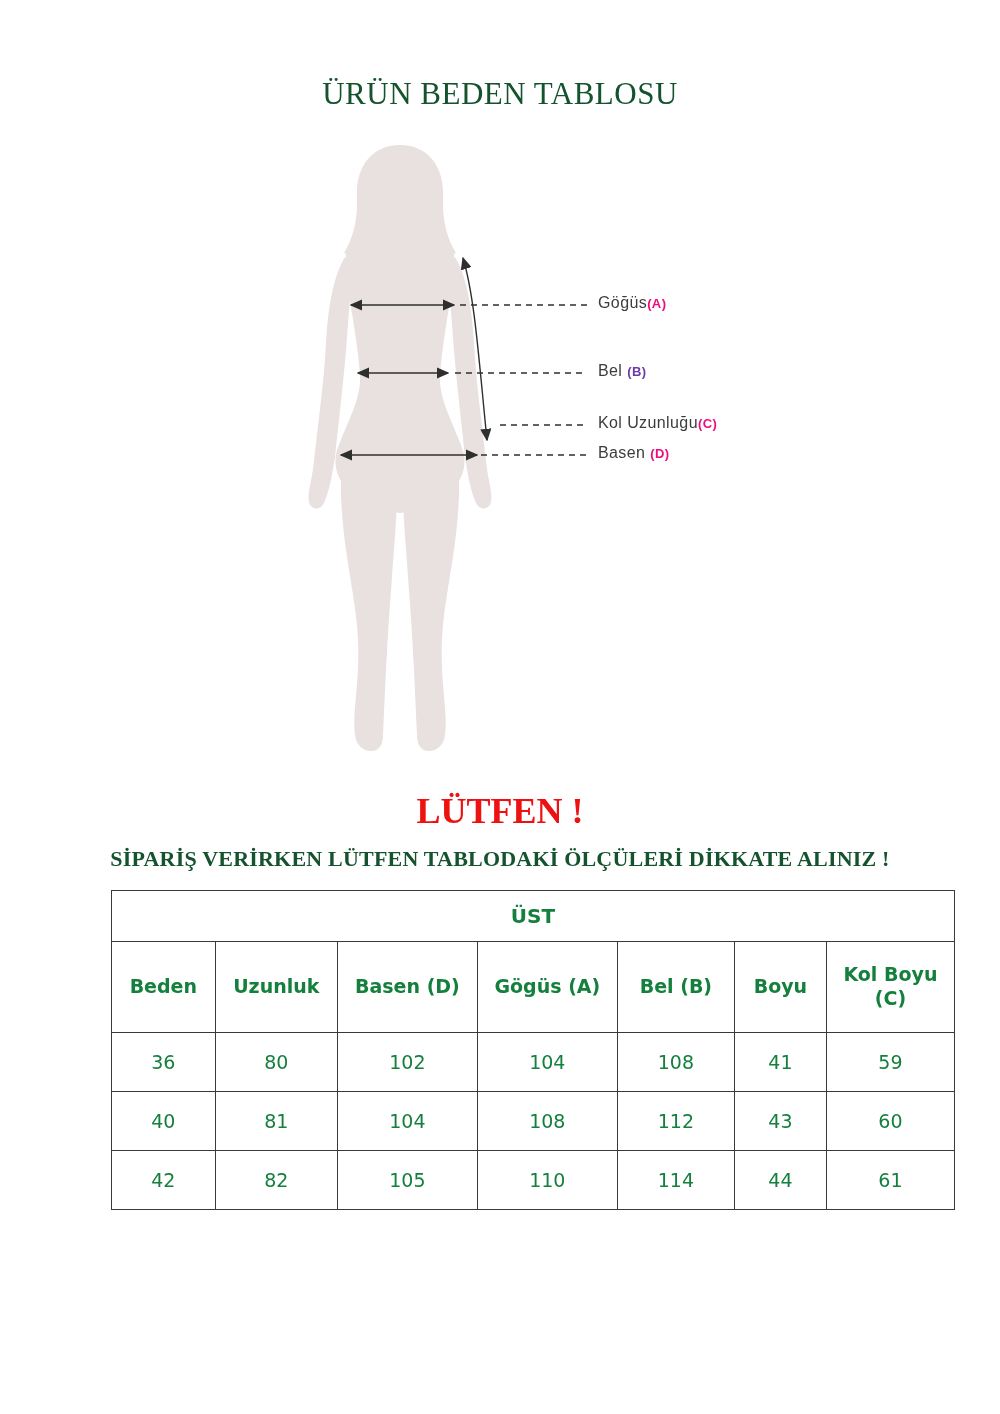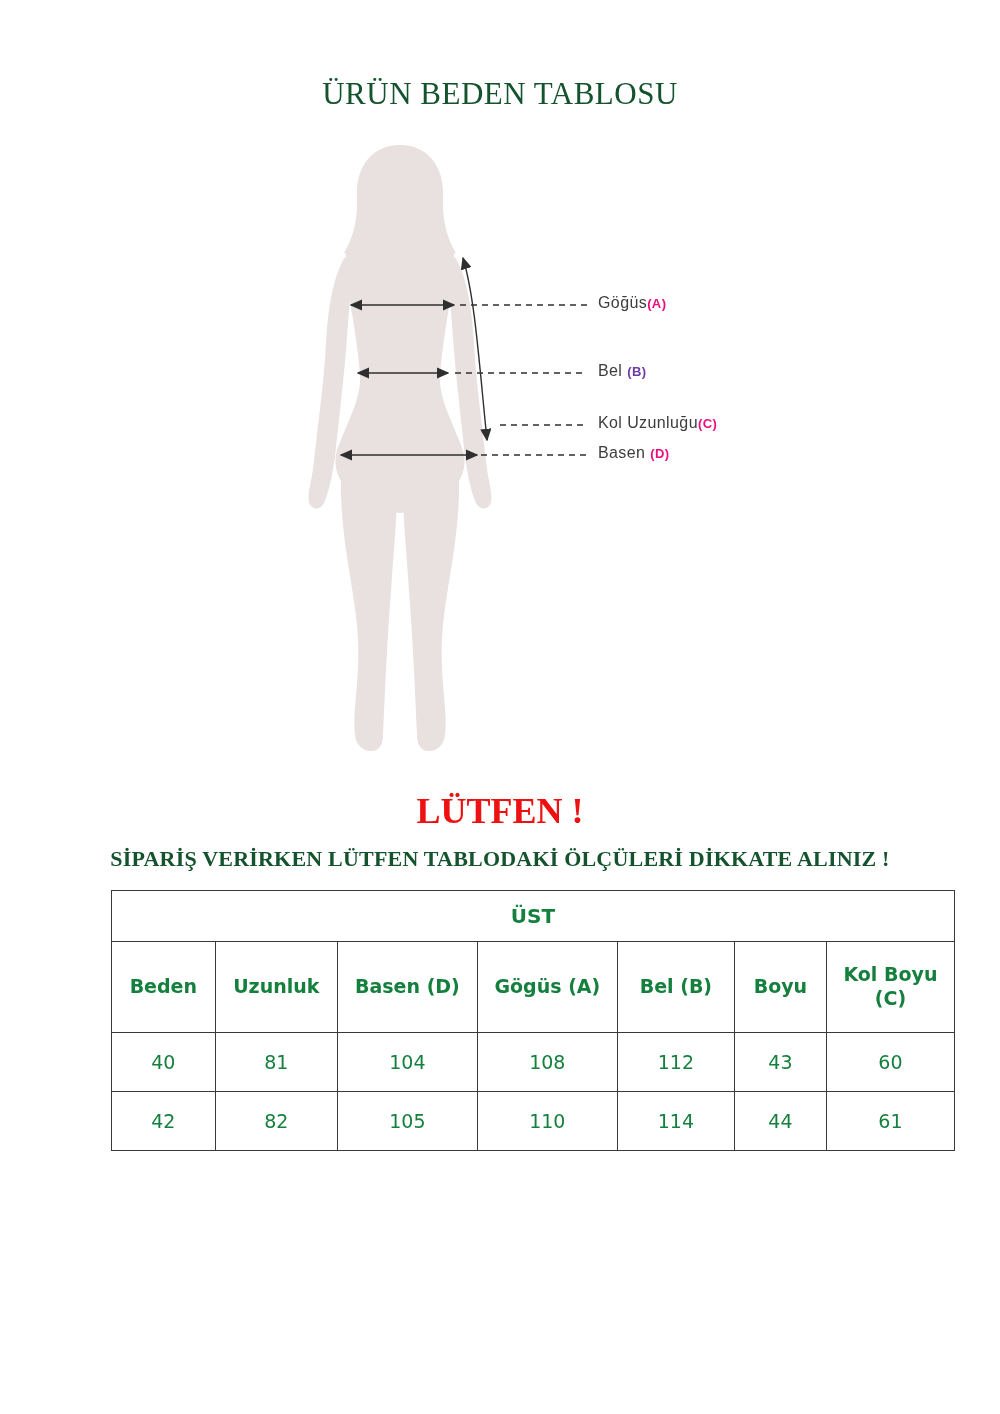--- a/index.html
+++ b/index.html
@@ -182,20 +182,29 @@
         <th>Uzunluk</th>
         <th>Basen (D)</th>
         <th>Gögüs (A)</th>
         <th>Bel (B)</th>
         <th>Boyu</th>
         <th>Kol Boyu (C)</th>
       </tr>
     </thead>
     <tbody>
       <tr>
+        <td>36</td>
+        <td>80</td>
+        <td>102</td>
+        <td>104</td>
+        <td>108</td>
+        <td>41</td>
+        <td>59</td>
+      </tr>
+      <tr>
         <td>40</td>
         <td>81</td>
         <td>104</td>
         <td>108</td>
         <td>112</td>
         <td>43</td>
         <td>60</td>
       </tr>
       <tr>
         <td>42</td>

